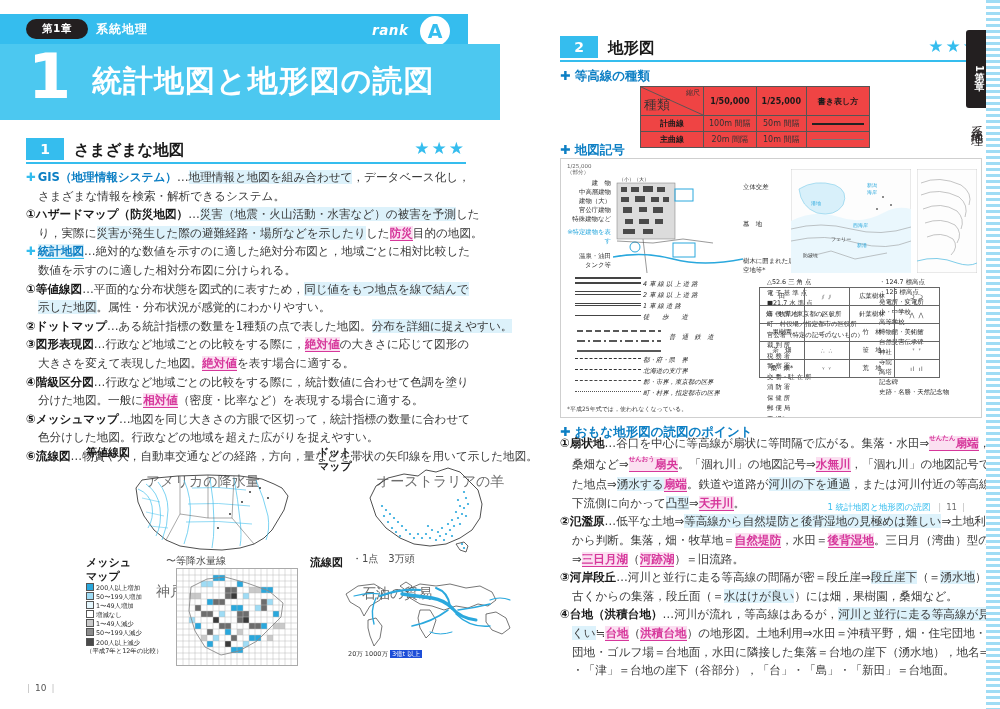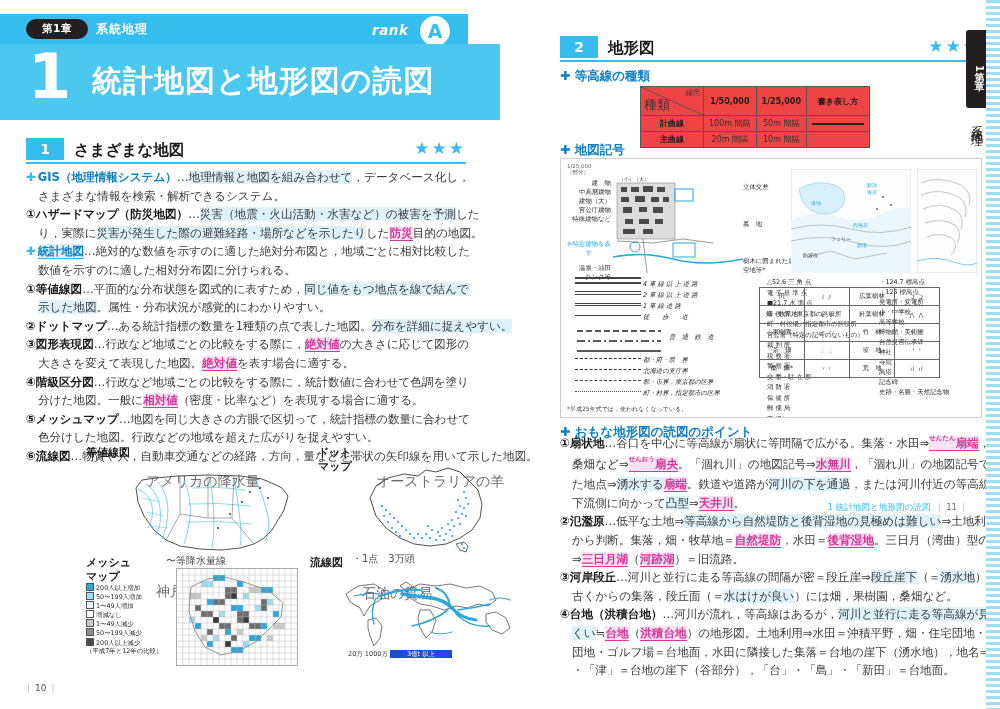--- a/index.html
+++ b/index.html
@@ -345,21 +345,21 @@
         <path d="M118 36 Q134 34 150 30" stroke-width="1.6"></path>
         <path d="M116 40 Q130 54 150 52" stroke-width="1.4"></path>
         <path d="M14 22 Q28 18 40 20" stroke-width="1.2"></path>
         <path d="M150 26 Q160 22 170 26" stroke-width="1.2"></path>
         <path d="M90 58 Q100 62 112 58" stroke-width="1"></path>
       </g>
     </svg>
     <div class="flow-scale">
       <span>20万</span>
       <span>1000万</span>
-      <span style="background:#1d4ed8;color:#fff;padding:0 17px;">3億t 以上</span>
+      <span style="background:#1d4ed8;color:#fff;padding:0 2px;">3億t 以上</span>
     </div>
 
     <div class="foot foot-l">
       <span class="bar">|</span><span class="num">10</span><span class="bar">|</span>
     </div>
   </div>
 
   <div>
 
     <div class="r-sec-head">
@@ -404,21 +404,21 @@
     <div class="symfig">
       <div class="sf-scale" style="white-space:pre-line">1/25,000
 （部分）</div>
 
       <div class="sf-col" style="left:6px;top:20px;width:44px;text-align:right;">
         <div>建　物</div>
         <div>中高層建物</div>
         <div>建物（大）</div>
         <div>官公庁建物</div>
         <div>特殊建物など</div>
-        <div style="color:#2aa8dd;margin-top:16px;text-align:center;">※特定建物を表す</div>
+        <div style="color:#2aa8dd;margin-top:4px;">※特定建物を表す</div>
         <div style="margin-top:6px;">温泉・油田</div>
         <div>タンク等</div>
       </div>
 
       <svg style="position:absolute;left:52px;top:14px;" width="130" height="100" viewBox="0 0 130 100">
         <rect x="4" y="10" width="58" height="56" fill="#dcdcdc" stroke="#777" stroke-width="0.5"></rect>
         <g fill="#4a4a4a">
           <rect x="8" y="14" width="6" height="5"></rect>
             <rect x="18" y="14" width="8" height="5"></rect>
           <rect x="30" y="13" width="10" height="6"></rect>

